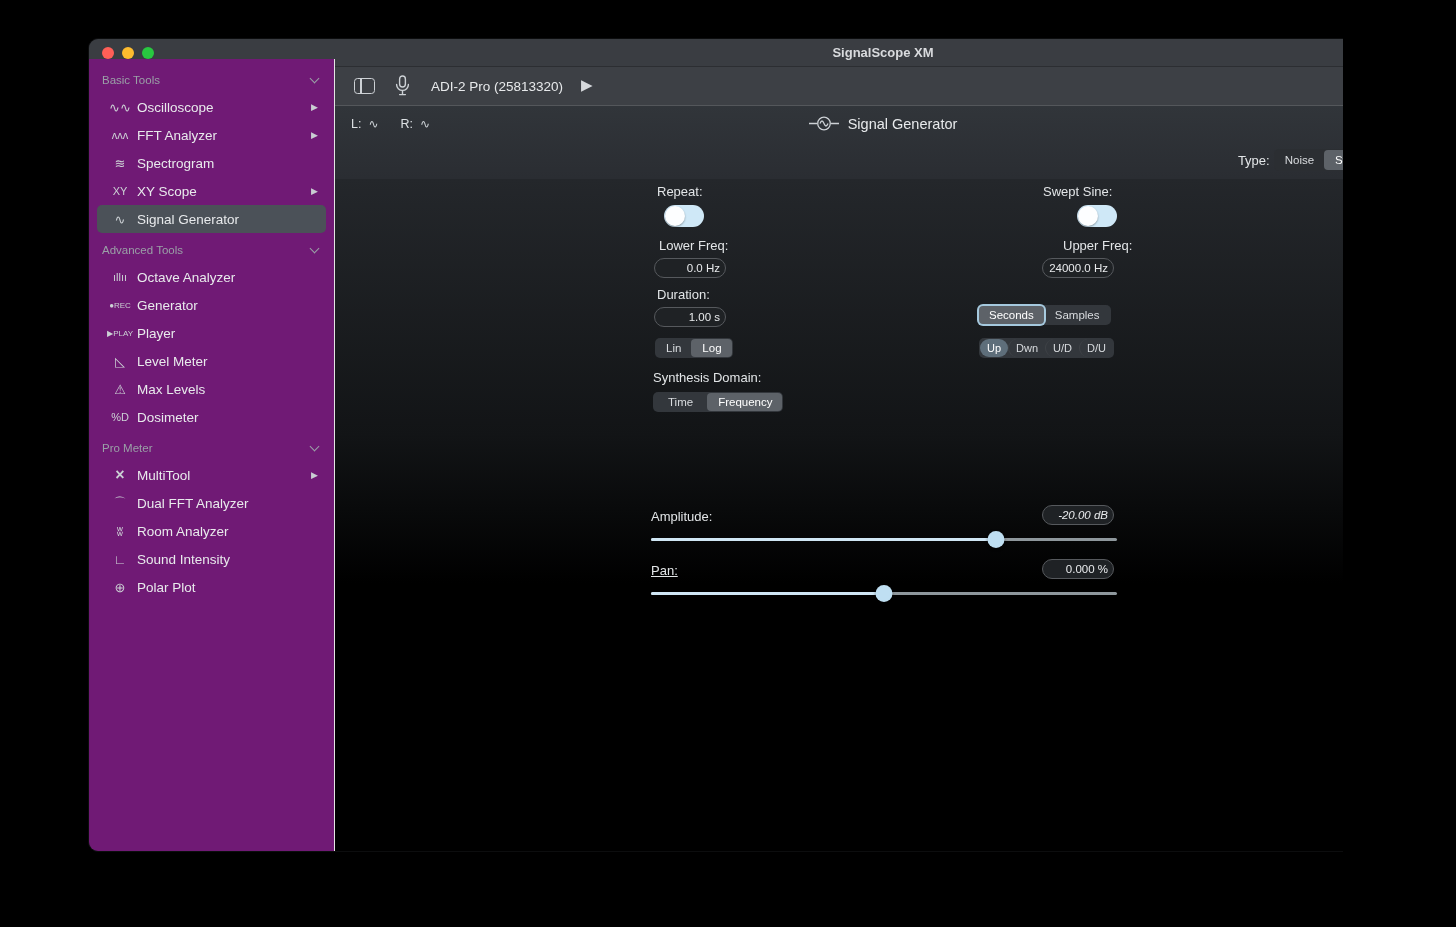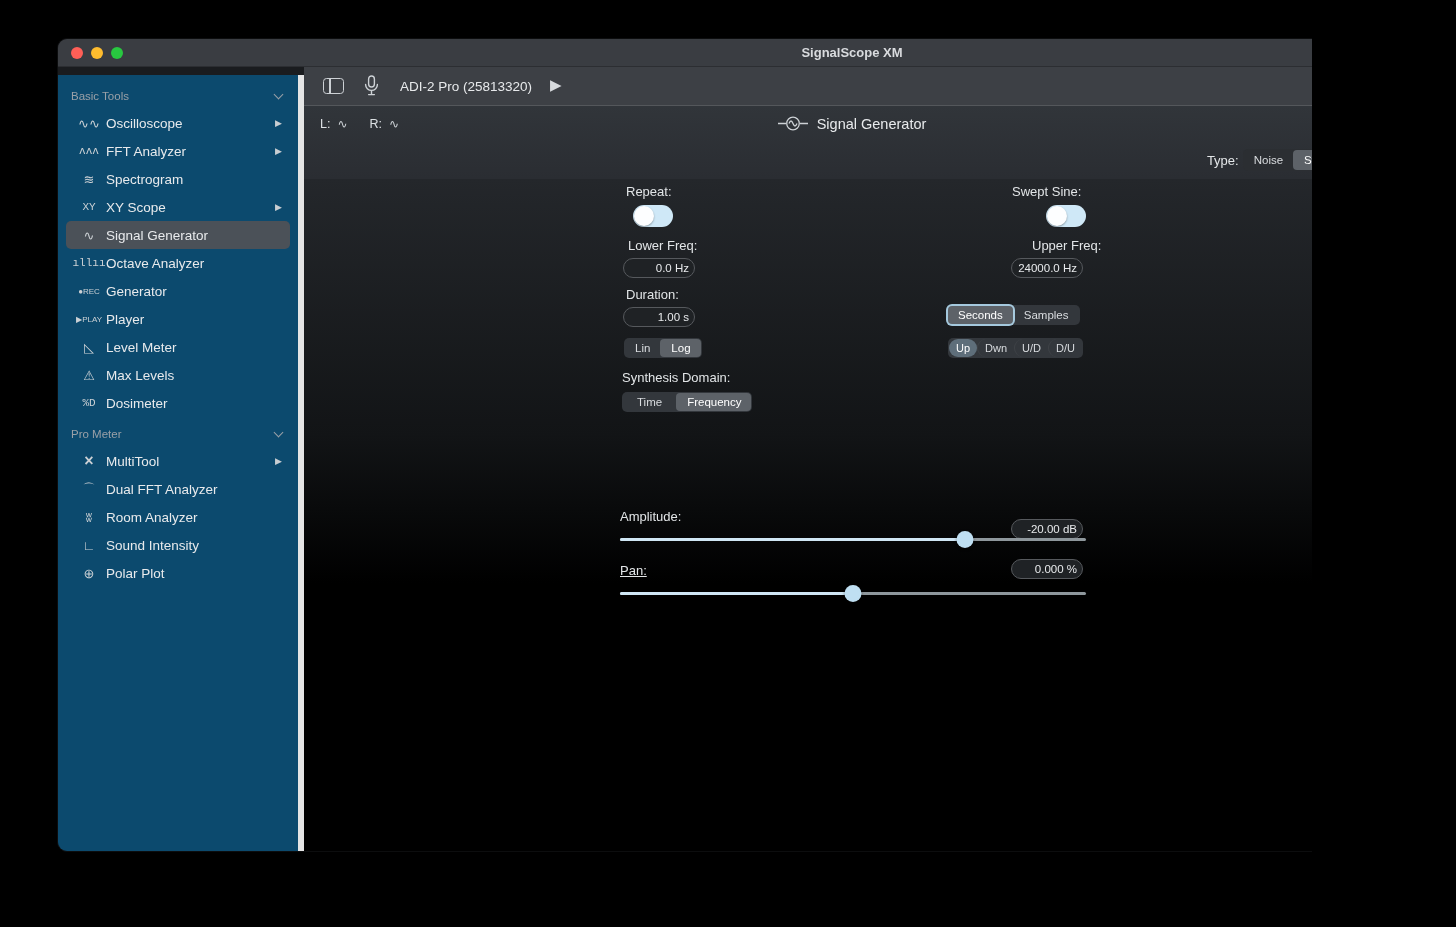--- a/index.html
+++ b/index.html
@@ -1,44 +1,44 @@
 <!DOCTYPE html>
 <html><head>
 <meta charset="utf-8">
 <style>
   * { margin:0; padding:0; box-sizing:border-box; }
   body { background:#000; font-family:"Liberation Sans", sans-serif; }
-  .canvas { position:relative; width:1312px; height:927px; background:#000; overflow:hidden; }
+  .canvas { position:relative; width:1312px; height:927px; background:#000; overflow:hidden;margin-left:31px; }
 
   .window { position:absolute; left:57px; top:38px; width:1342px; height:814px;
             border-radius:10px; overflow:hidden; background:#1a1c1f;
             box-shadow:0 25px 60px rgba(0,0,0,.7); border:1px solid #0c0d0e; }
 
   
   .titlebar { position:absolute; left:0; top:0; right:0; height:28px; background:#3a3d42;
               border-bottom:1px solid #2c2e32; }
   .traffic { position:absolute; left:13px; top:8px; display:flex; gap:8px; }
   .traffic span { width:12px; height:12px; border-radius:50%; display:block; }
   .tl-red { background:#ff5f57; } .tl-yellow { background:#febc2e; } .tl-green { background:#28c840; }
   .win-title { position:absolute; left:246px; top:0; width:1096px; height:28px; line-height:28px;
                text-align:center; color:#d9dbde; font-size:13px; font-weight:bold; }
 
   
-  .sidebar { position:absolute; left:0; top:36px; bottom:0; width:246px; background:#0c4a6e;
-             border-right:6px solid #e5e5e5; padding-top:4px; }
+  .sidebar { position:absolute; left:0; top:20px; bottom:0; width:246px; background:#701a75;
+             border-right:1px solid #e5e5e5; padding-top:4px; }
   .sb-header { display:flex; align-items:center; justify-content:space-between;
                padding:8px 16px 4px 13px; height:30px; color:#9aa0a7; font-size:11.5px; }
   .chev-down { width:7px; height:7px; border-left:1.5px solid #9aa0a7; border-bottom:1.5px solid #9aa0a7;
                transform:rotate(-45deg); margin-top:-3px; }
   .sb-item { display:flex; align-items:center; height:28px; margin:0 8px; padding:0 8px 0 6px;
              border-radius:5px; color:#e8eaec; font-size:13.5px; cursor:default; }
   .sb-item.selected { background:#4b5158; }
   .sb-icon { width:34px; display:flex; justify-content:center; color:#ccd1d5; font-size:13px; flex:none; }
   .sb-icon.tiny { font-size:8px; letter-spacing:0; }
-  .sb-icon.small { font-size:11px;font-family:Liberation Mono, monospace; }
+  .sb-icon.small { font-size:11px; }
   .sb-arrow { margin-left:auto; font-size:9px; color:#c9ced2; }
 
   
   .main { position:absolute; left:246px; top:28px; width:1096px; bottom:0; }
 
   .toolbar { position:absolute; left:0; top:0; width:100%; height:39px; background:#3d4045;
              border-bottom:1px solid #54575b; }
   .sbtoggle { position:absolute; left:19px; top:11px; width:21px; height:16px;
               border:1.6px solid #cdd1d5; border-radius:3.5px; background:transparent; }
   .sbtoggle::after { content:""; position:absolute; left:5px; top:0; bottom:0; width:1.6px; background:#cdd1d5; }
@@ -135,20 +135,24 @@
       <div class="sb-item">
         <span class="sb-icon small">XY</span>
         <span>XY Scope</span>
         <span class="sb-arrow">▶</span>
       </div>
       <div class="sb-item selected">
         <span class="sb-icon">∿</span>
         <span>Signal Generator</span>
       </div>
 
+      <div class="sb-header">
+        <span>Advanced Tools</span>
+        <span class="chev-down"></span>
+      </div>
       <div class="sb-item">
         <span class="sb-icon small">ıllıı</span>
         <span>Octave Analyzer</span>
       </div>
       <div class="sb-item">
         <span class="sb-icon tiny">●REC</span>
         <span>Generator</span>
       </div>
       <div class="sb-item">
         <span class="sb-icon tiny">▶PLAY</span>
@@ -283,21 +287,21 @@
           <button>D/U</button>
         </div>
 
         <span class="abs lbl" style="left:318px; top:191px;">Synthesis Domain:</span>
         <div class="seg abs" style="left:318px; top:213px;">
           <button style="padding:3px 14px;">Time</button>
           <button class="sel">Frequency</button>
         </div>
 
         <span class="abs lbl" style="left:316px; top:330px;">Amplitude:</span>
-        <input class="abs val-input" style="left: 707px; top: 340px;" value="-20.00 dB">
+        <input class="abs val-input" style="left: 707px; top: 326px; font-style: italic;" value="-20.00 dB">
         <div class="slider" style="left:316px; top:352px;">
           <div class="track">
               <div class="fill" style="width: 74%;"></div>
             </div>
           <div class="thumb" style="left: 74%;"></div>
         </div>
 
         <span class="abs lbl" style="left:316px; top:384px;text-decoration:underline;">Pan:</span>
         <input class="abs val-input" style="left: 707px; top: 380px;" value="0.000 %">
         <div class="slider" style="left:316px; top:406px;">

